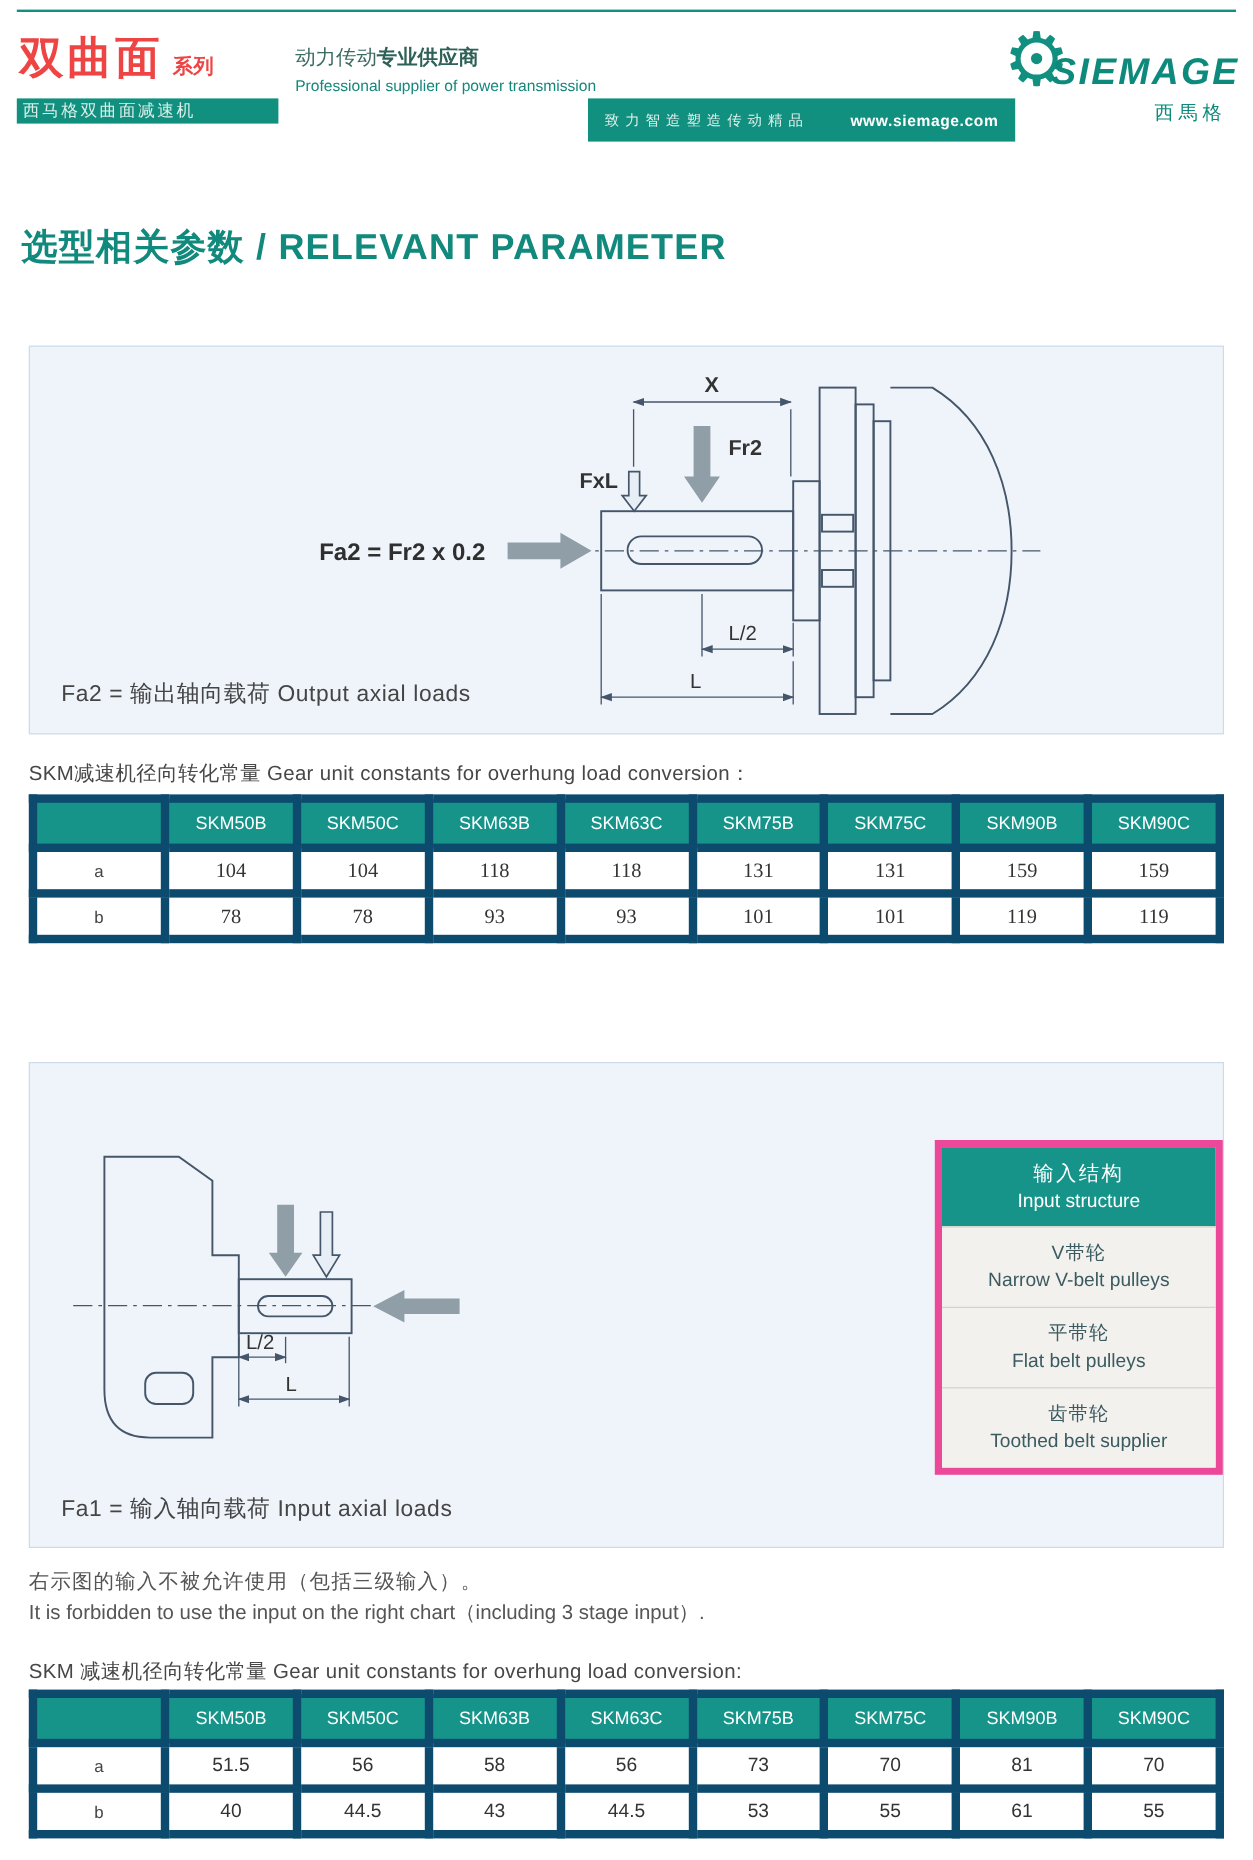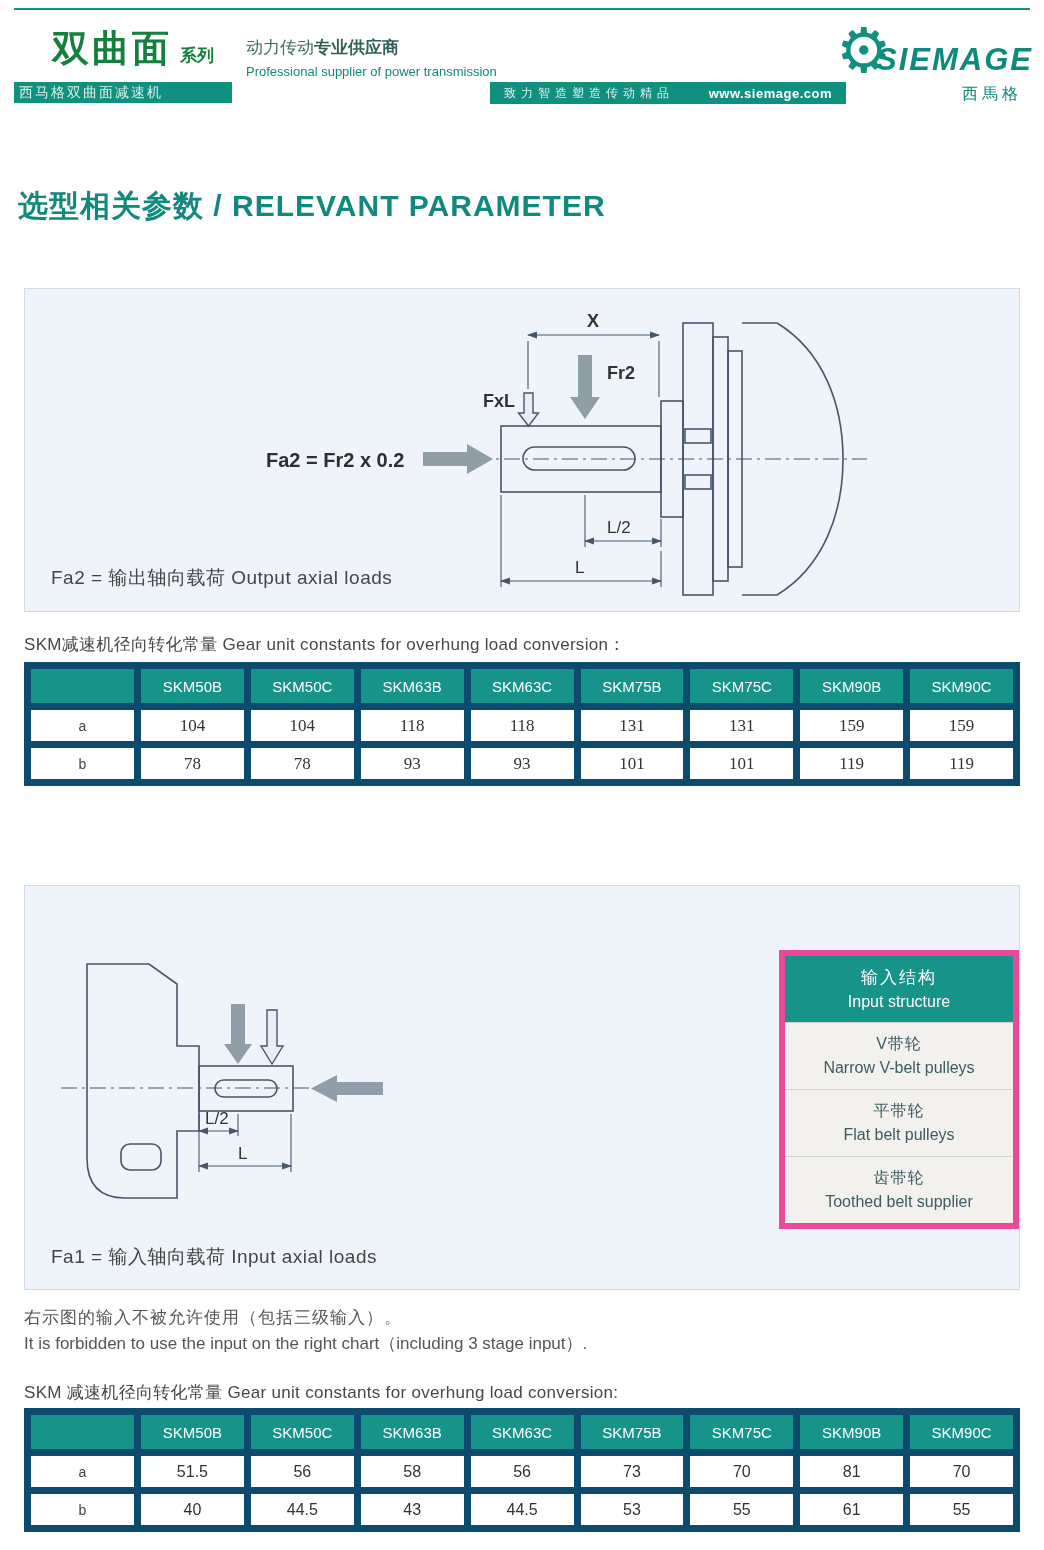--- a/index.html
+++ b/index.html
@@ -2,30 +2,30 @@
 <html><head>
 <meta charset="utf-8">
 <style>
   * { margin:0; padding:0; box-sizing:border-box; }
   html,body { background:#ffffff; }
   body { width:1044px; font-family:"Liberation Sans", sans-serif; color:#333; }
   .page { position:relative; width:1044px; height:1550px; background:#fff; overflow:hidden; }
 
   
   .top-rule { position:absolute; left:14px; top:8px; width:1016px; height:2px; background:#12907f; }
-  .series { position:absolute; left:16px; top:24px; color:#15803d; white-space:nowrap;margin-left:36px; }
+  .series { position:absolute; left:16px; top:24px; color:#ef4444; white-space:nowrap; }
   .series .big { font-size:37px; font-weight:bold; letter-spacing:3px; }
   .series .small { font-size:17px; font-weight:bold; margin-left:8px; }
   .bar1 { position:absolute; left:14px; top:82px; width:218px; height:21px; background:#12907f;
           color:#d9efe9; font-size:14px; letter-spacing:2px; line-height:21px; padding-left:5px; }
   .hdr-mid { position:absolute; left:246px; top:36px; }
   .hdr-mid .cn { font-size:17px; color:#3d6b64; }
   .hdr-mid .cn b { font-weight:bold; color:#2f6159; }
   .hdr-mid .en { font-size:13px; color:#15887b; margin-top:5px; }
-  .bar2 { position:absolute; left:490px; top:82px; width:356px; height:22px; background:#12907f;
+  .bar2 { position:absolute; left:490px; top:82px; width:356px; height:36px; background:#12907f;
           color:#dff0ec; display:flex; justify-content:space-between; align-items:center; padding:0 14px; }
   .bar2 .tagline { font-size:12px; letter-spacing:5px; }
   .bar2 .site { font-size:13px; font-weight:bold; color:#ffffff; letter-spacing:.5px; }
   .logo { position:absolute; right:18px; top:20px; width:190px; height:88px; }
   .logo .gear { position:absolute; left:0; top:0; font-size:62px; line-height:62px; color:#12907f; }
   .logo .name { position:absolute; left:40px; top:22px; font-size:31px; font-weight:bold; font-style:italic;
                 color:#0e8a7d; letter-spacing:2px; }
   .logo .cn { position:absolute; right:4px; top:64px; font-size:16px; color:#0e8a7d; letter-spacing:4px; }
 
   

